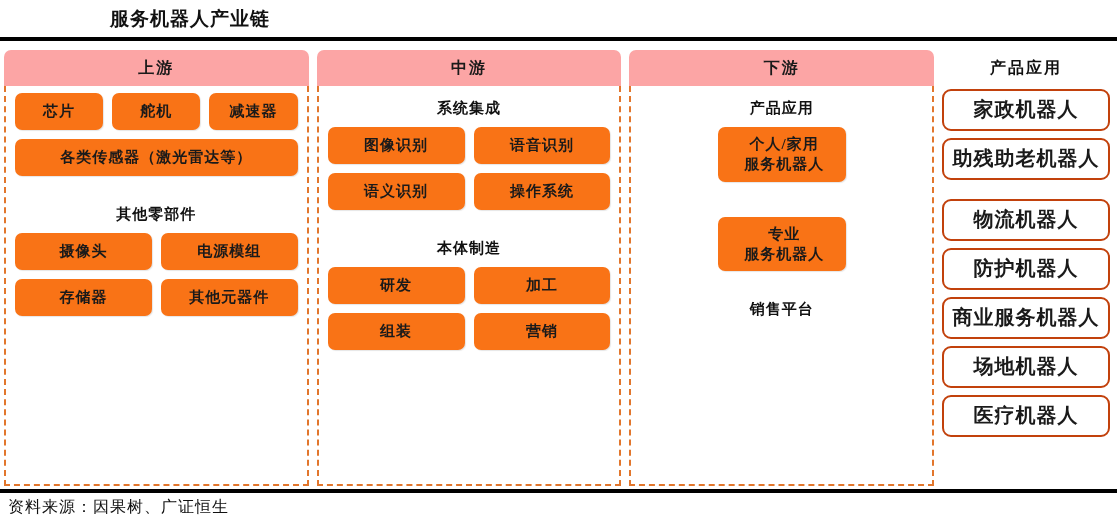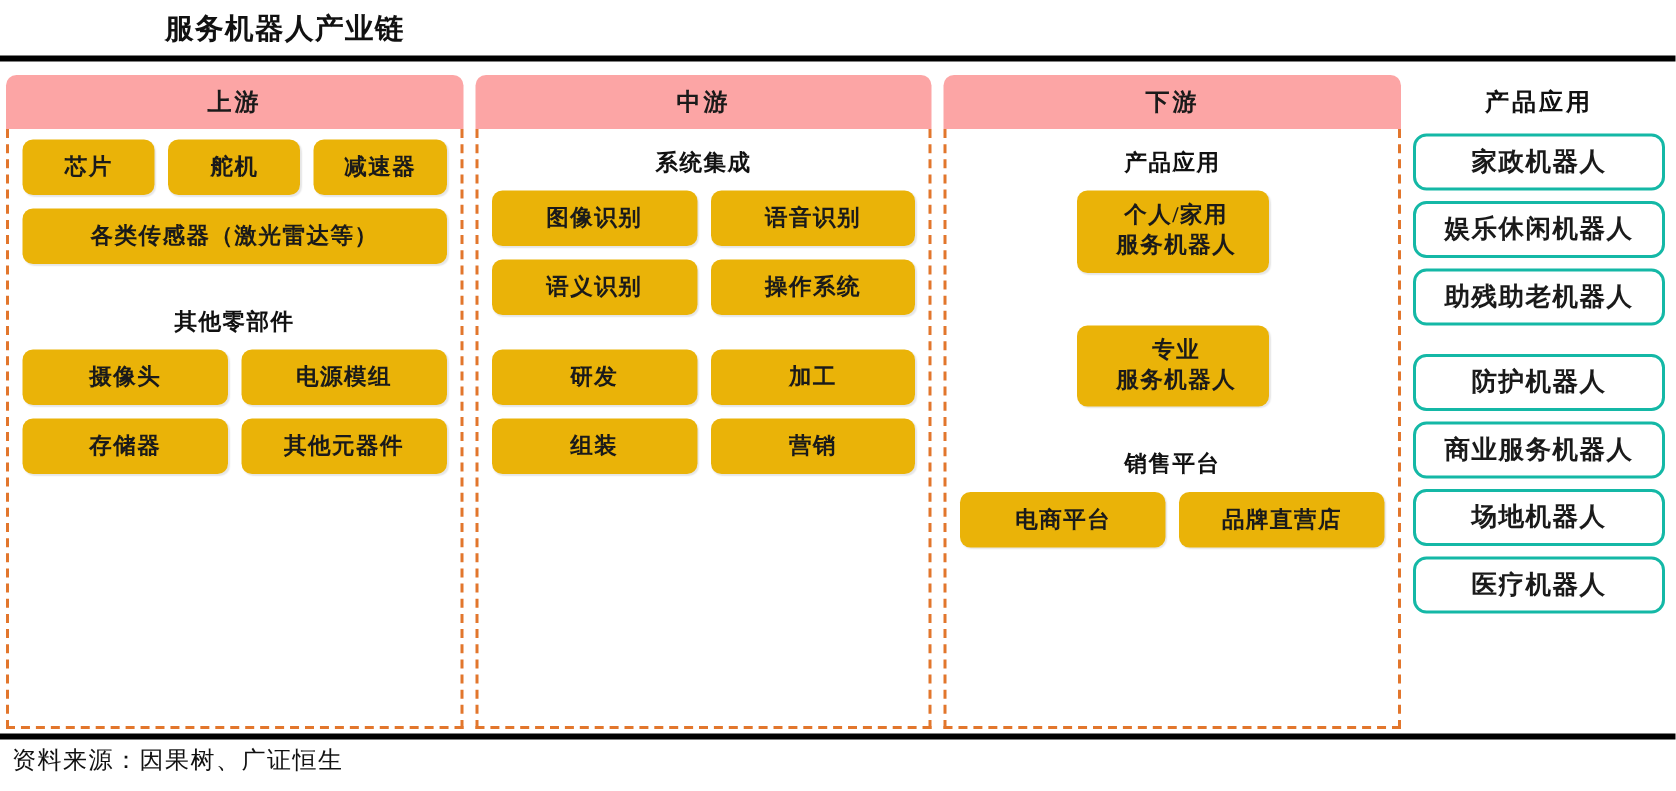--- a/index.html
+++ b/index.html
@@ -84,21 +84,21 @@
 
   .row {
     display: flex;
     gap: 9px;
     margin-bottom: 9px;
   }
   .row:last-child { margin-bottom: 0; }
 
   .chip {
     flex: 1 1 0;
-    background: #eab308;
+    background: #f97316;
     border-radius: 7px;
     text-align: center;
     font-size: 15px;
     font-weight: bold;
     color: #1a1a1a;
     padding: 9px 2px;
     letter-spacing: 1px;
     box-sizing: border-box;
     box-shadow: 1px 1px 1px rgba(0,0,0,.10);
     white-space: nowrap;
@@ -134,25 +134,25 @@
   }
   .apps-title {
     text-align: center;
     font-size: 16px;
     font-weight: bold;
     color: #111111;
     letter-spacing: 2px;
     padding: 8px 0 10px 0;
   }
   .app-item {
-    border: 2px solid #14b8a6;
+    border: 2px solid #c2410c;
     border-radius: 9px;
     background: #ffffff;
     text-align: center;
-    font-size: 17px;
+    font-size: 20px;
     font-weight: bold;
     color: #1a1a1a;
     padding: 5px 0 6px 0;
     margin-bottom: 7px;
     letter-spacing: 1px;
     white-space: nowrap;
   }
   .apps-gap { height: 12px; }
 
   
@@ -206,20 +206,21 @@
       <div class="group-title">系统集成</div>
       <div class="row">
         <div class="chip">图像识别</div>
         <div class="chip">语音识别</div>
       </div>
       <div class="row">
         <div class="chip">语义识别</div>
         <div class="chip">操作系统</div>
       </div>
       <div class="spacer-sm"></div>
+      <div class="group-title">本体制造</div>
       <div class="row">
         <div class="chip">研发</div>
         <div class="chip">加工</div>
       </div>
       <div class="row">
         <div class="chip">组装</div>
         <div class="chip">营销</div>
       </div>
       <div class="spacer"></div>
     </div>
@@ -231,39 +232,35 @@
       <div class="group-title">产品应用</div>
       <div class="row center">
         <div class="chip narrow two-line">个人/家用<br>服务机器人</div>
       </div>
       <div class="spacer-md"></div>
       <div class="row center">
         <div class="chip narrow two-line">专业<br>服务机器人</div>
       </div>
       <div class="spacer-sm"></div>
       <div class="group-title">销售平台</div>
-      <div class="row">
-        <div class="chip">电商平台</div>
-        <div class="chip">品牌直营店</div>
-      </div>
       <div class="spacer"></div>
     </div>
   </div>
 
 </div>
 
 <div class="apps">
   <div class="apps-title">产品应用</div>
 
   <div class="app-item">家政机器人</div>
-  <div class="app-item">娱乐休闲机器人</div>
   <div class="app-item">助残助老机器人</div>
 
   <div class="apps-gap"></div>
 
+  <div class="app-item">物流机器人</div>
   <div class="app-item">防护机器人</div>
   <div class="app-item">商业服务机器人</div>
   <div class="app-item">场地机器人</div>
   <div class="app-item">医疗机器人</div>
 </div>
 
 <div class="rule rule-bottom"></div>
 
 <div class="source">资料来源：因果树、广证恒生</div>
 

